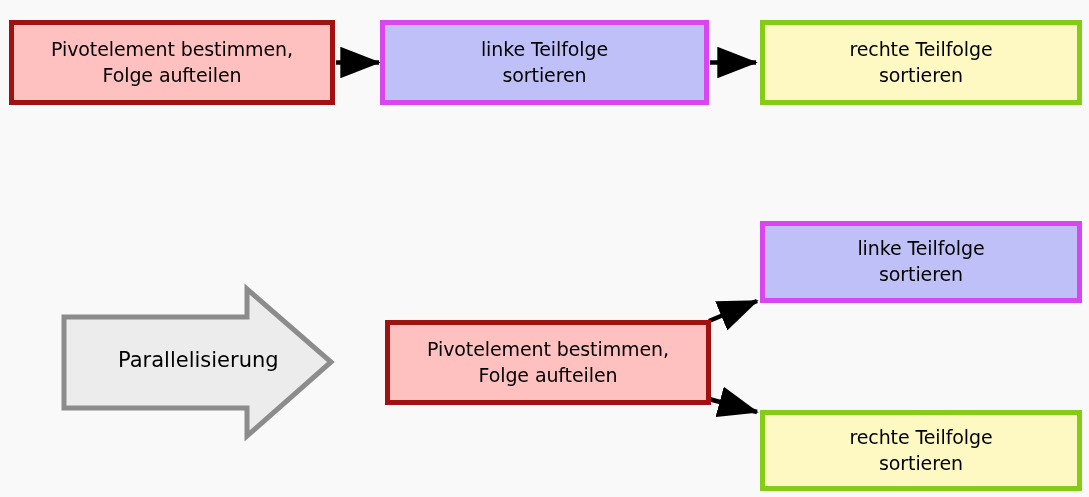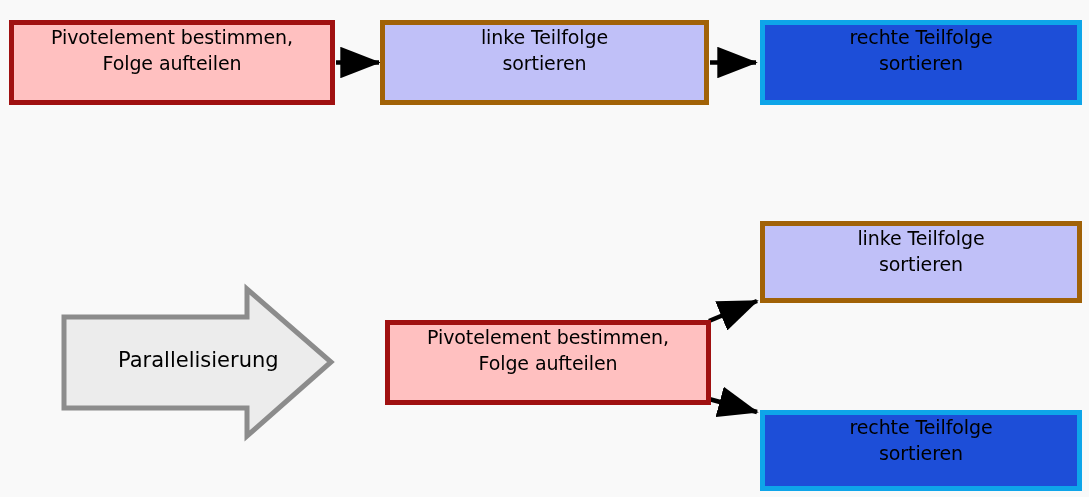--- a/index.html
+++ b/index.html
@@ -14,41 +14,41 @@
     position: relative;
     width: 1089px;
     height: 497px;
     background: #f9f9f9;
     overflow: hidden;
   }
   .node {
     position: absolute;
     box-sizing: border-box;
     display: flex;
-    align-items: flex-start;
+    align-items: center;
     justify-content: center;
     text-align: center;
     font-size: 19px;
     line-height: 1.36;
     color: #000000;
     font-family: "DejaVu Sans", sans-serif;
     white-space: pre-line;
     letter-spacing: -0.1px;
   }
   .node-pink {
     background: #ffc0c0;
     border: 5px solid #a01111;
   }
   .node-blue {
     background: #c0c0f8;
-    border: 5px solid #a16207;
+    border: 5px solid #d946ef;
   }
   .node-yellow {
-    background: #1d4ed8;
-    border: 5px solid #0ea5e9;
+    background: #fef9c3;
+    border: 5px solid #84cc16;
   }
   .edge-layer {
     position: absolute;
     left: 0;
     top: 0;
     width: 1089px;
     height: 497px;
     pointer-events: none;
   }
   .big-arrow-label {

